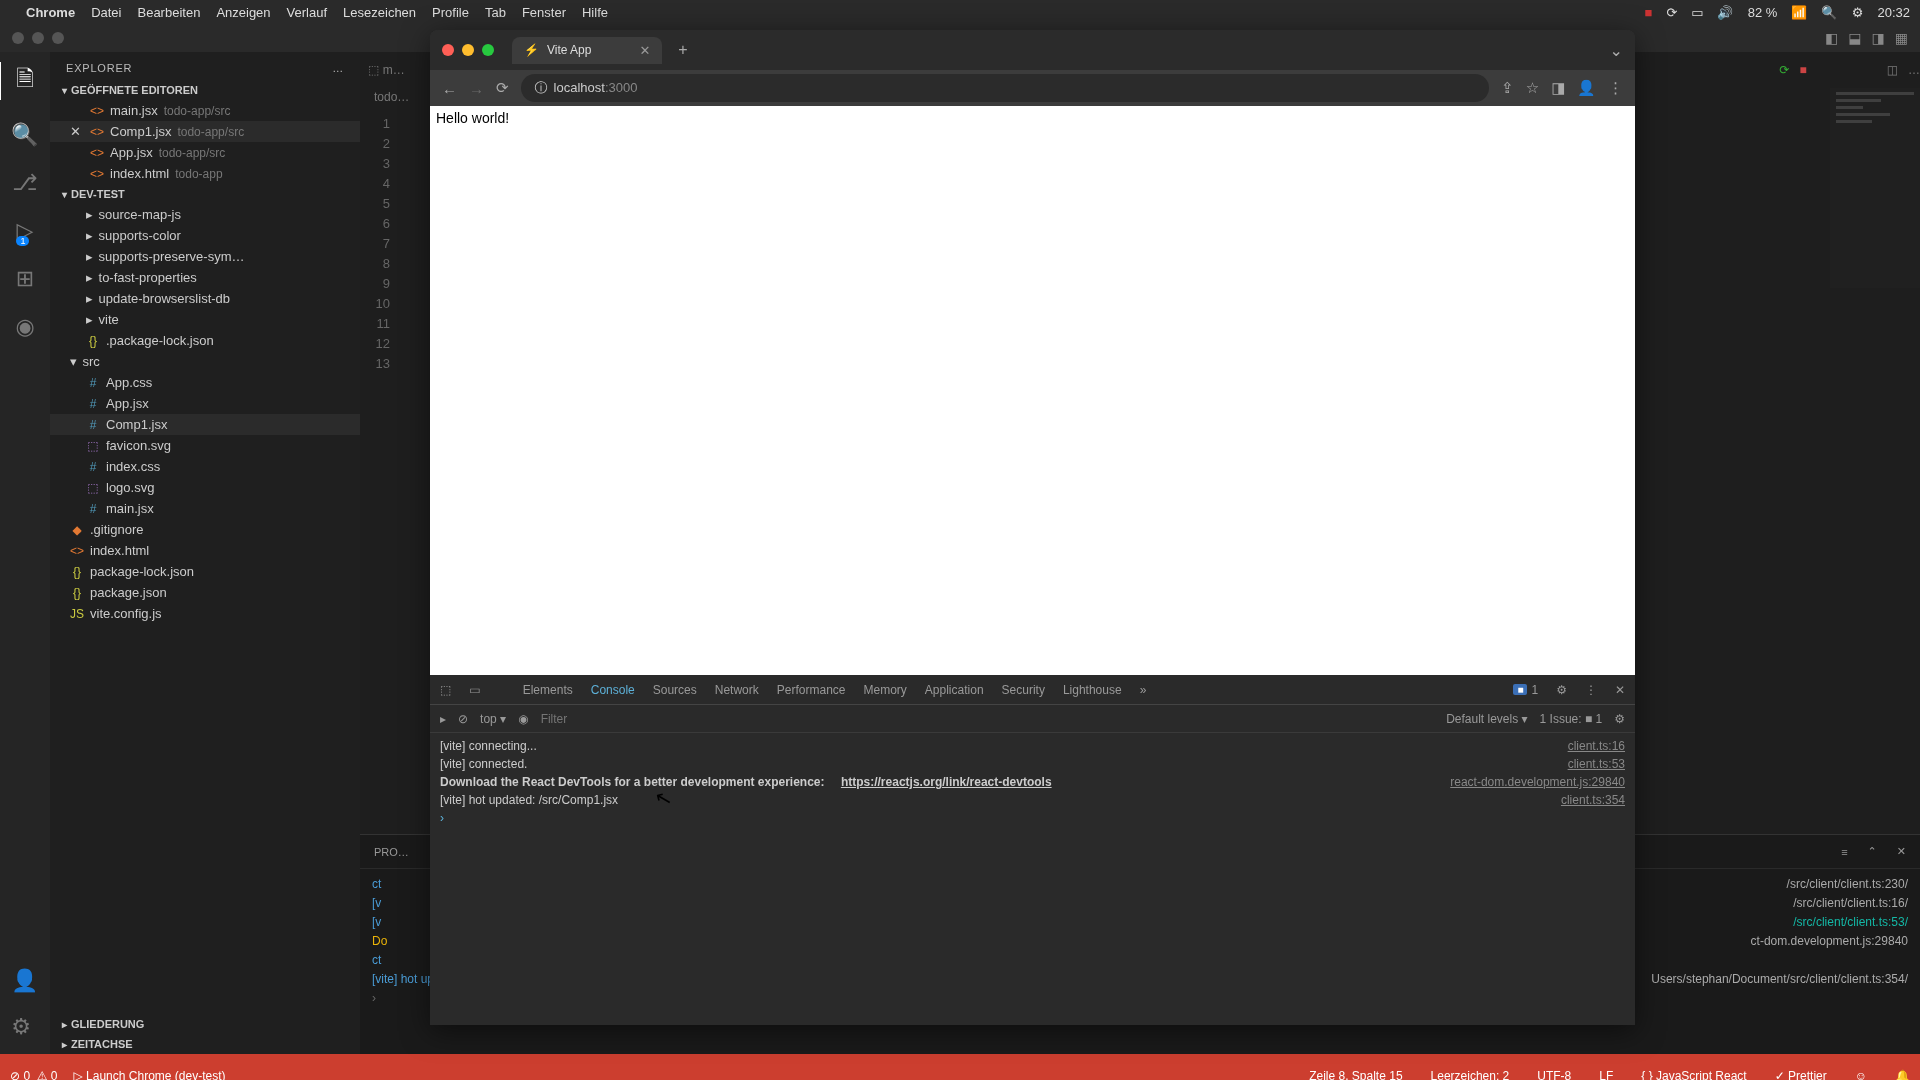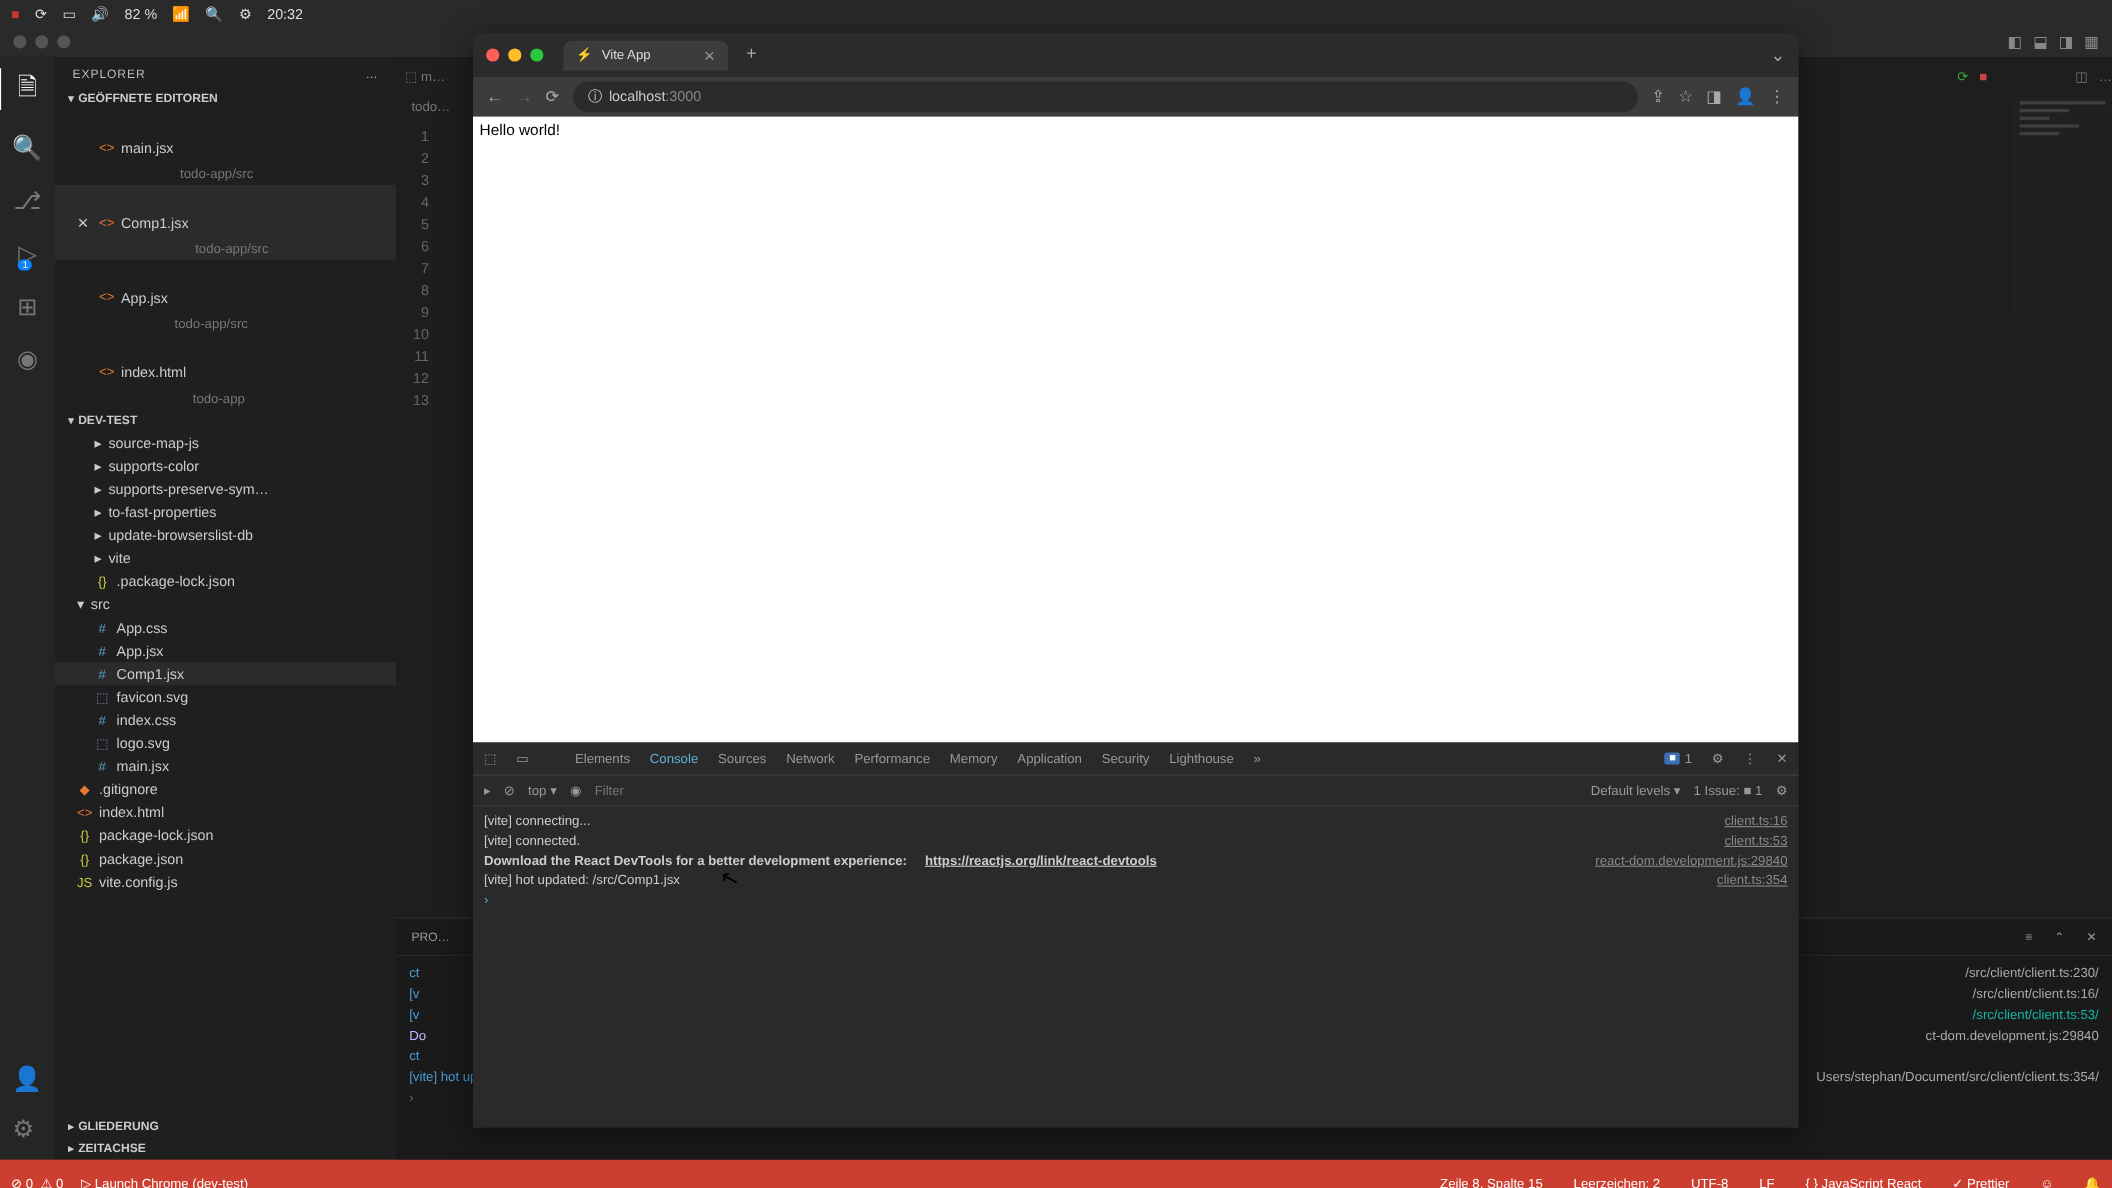--- a/index.html
+++ b/index.html
@@ -25,21 +25,21 @@
 .activity-bar .icon.active { color: #fff; border-left: 2px solid #fff; padding-left: 0; margin-left: -2px; width: 100%; text-align: center; }
 .activity-bar .bottom { margin-top: auto; display: flex; flex-direction: column; gap: 20px; padding-bottom: 14px; }
 .badge { position: absolute; bottom: -2px; right: 4px; background: #0a84ff; color: #fff; font-size: 9px; border-radius: 8px; padding: 0 4px; }
 
 .sidebar { width: 310px; background: #1f1f1f; display: flex; flex-direction: column; font-size: 13px; }
 .sidebar-header { padding: 10px 16px 6px; font-size: 11px; letter-spacing: 0.8px; color: #bbb; display: flex; justify-content: space-between; }
 .section-title { padding: 4px 12px; font-size: 11px; font-weight: 600; color: #ccc; display: flex; align-items: center; gap: 4px; cursor: pointer; }
 .section-title .chev { font-size: 10px; }
 .tree { list-style: none; }
 .tree li { padding: 3px 8px 3px 20px; display: flex; align-items: center; gap: 6px; color: #ccc; cursor: pointer; white-space: nowrap; }
-.tree li .dim { color: #777; font-size: 12px; margin-top: 48px; }
+.tree li .dim { color: #777; font-size: 12px; }
 .tree li.active { background: #2b2b2b; }
 .tree li .close { width: 14px; color: #ccc; font-size: 13px; }
 .tree .file-icon { width: 14px; text-align: center; font-size: 12px; }
 .orange { color: #e37933; }
 .yellow { color: #cbcb41; }
 .blue { color: #519aba; }
 .purple { color: #a074c4; }
 .tree li.indent1 { padding-left: 36px; }
 
 .editor-area { flex: 1; background: #1e1e1e; display: flex; flex-direction: column; position: relative; }
@@ -85,20 +85,33 @@
 .dt-console .src { color: #888; text-decoration: underline; }
 .dt-console .bold { font-weight: 600; color: #ccc; }
 .dt-console .ul { text-decoration: underline; padding-left: 13px; }
 
 .cursor { position: absolute; left: 655px; top: 786px; font-size: 20px; color: #000; z-index: 999; transform: rotate(-15deg); }
 </style>
 </head>
 <body>
 
 <div class="mac-menu">
+  <div class="left">
+    <span></span>
+    <span class="bold">Chrome</span>
+    <span>Datei</span>
+    <span>Bearbeiten</span>
+    <span>Anzeigen</span>
+    <span>Verlauf</span>
+    <span>Lesezeichen</span>
+    <span>Profile</span>
+    <span>Tab</span>
+    <span>Fenster</span>
+    <span>Hilfe</span>
+  </div>
   <div class="right">
     <span style="color:#c33">■</span>
     <span>⟳</span>
     <span>▭</span>
     <span>🔊</span>
     <span>82 %</span>
     <span>📶</span>
     <span>🔍</span>
     <span>⚙</span>
     <span>20:32</span>
@@ -308,21 +321,21 @@
         <span>PRO…</span>
         <span style="flex:1"></span>
         <span>≡</span>
         <span>⌃</span>
         <span>✕</span>
       </div>
       <div class="term-body" id="term-body">
           <div><span style="color:#4a9cd6">ct</span><span class="path" style="float:right;color:#aaa">/src/client/client.ts:230/</span></div>
           <div><span style="color:#4a9cd6">[v</span><span class="path" style="float:right;color:#aaa">/src/client/client.ts:16/</span></div>
           <div><span style="color:#4a9cd6">[v</span><span class="path" style="float:right;color:#14b8a6">/src/client/client.ts:53/</span></div>
-          <div><span style="color:#c4b5fd">Do</span><span class="path" style="float:right;color:#aaa">ct-dom.development.js:29840</span></div>
+          <div><span style="color:#eab308">Do</span><span class="path" style="float:right;color:#aaa">ct-dom.development.js:29840</span></div>
           <div><span style="color:#4a9cd6">ct</span><span class="path" style="float:right;color:#aaa"></span></div>
           <div><span class="hot">[vite] hot updated: /src/Comp1.jsx</span><span style="float:right;color:#aaa">Users/stephan/Document/src/client/client.ts:354/</span></div>
           <div><span style="color:#666">›</span></div>
         </div>
     </div>
   </div>
 </div>
 
 <div class="status-bar">
   <span>⊘ <span>0</span>&nbsp;&nbsp;⚠ <span>0</span></span>

